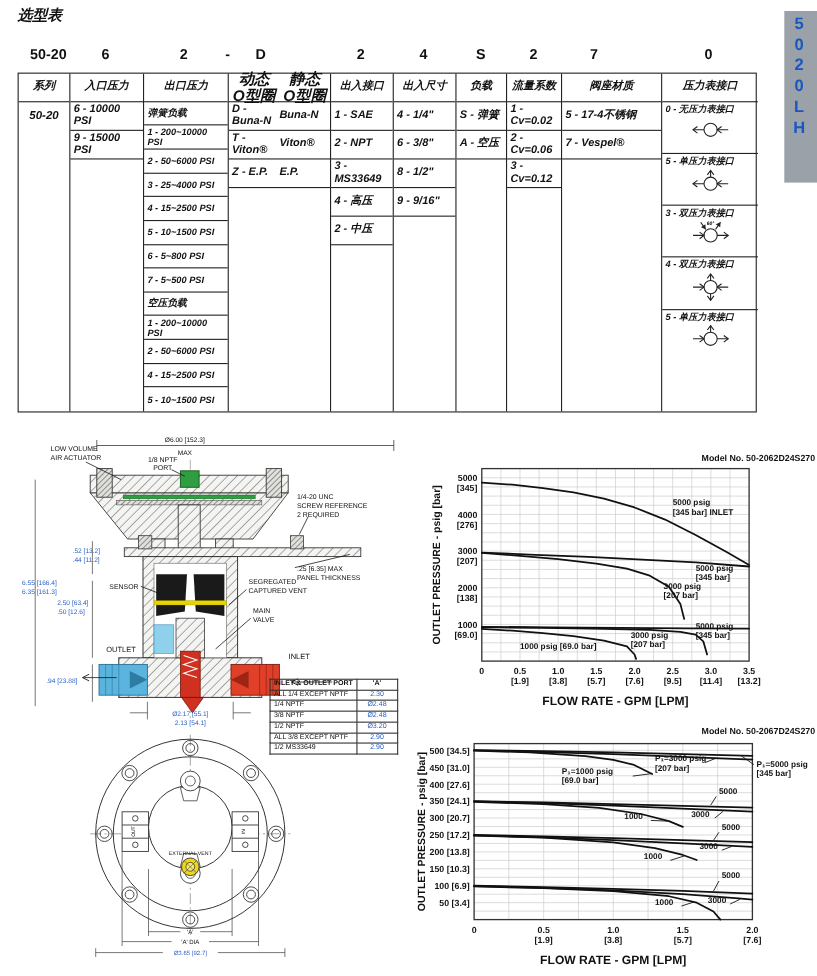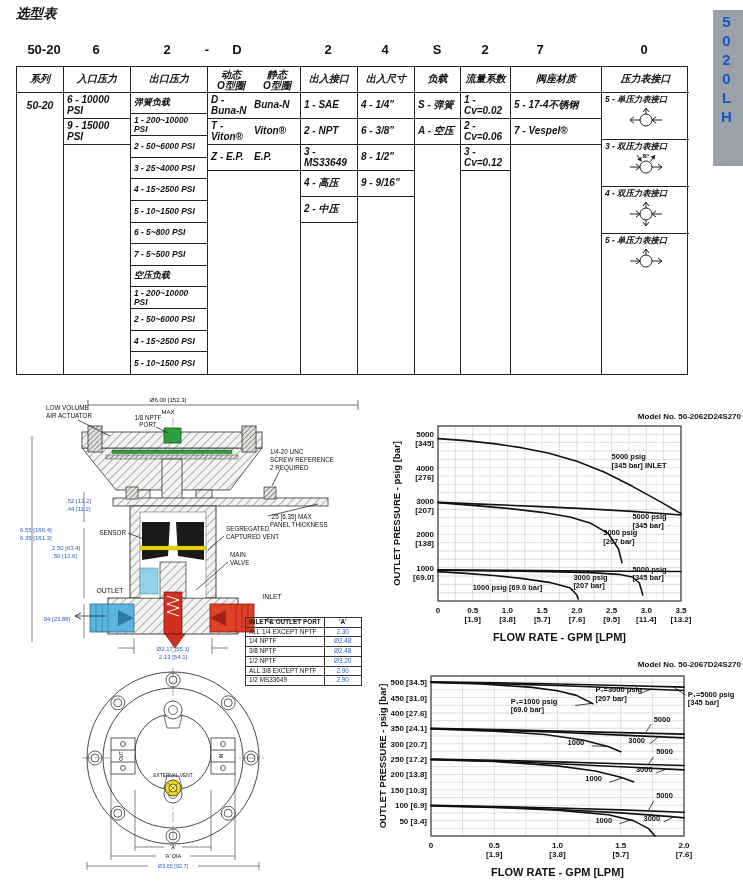--- a/index.html
+++ b/index.html
@@ -17,21 +17,21 @@
   .col:last-child{border-right:none;}
   .hd{height:26px;border-bottom:1.2px solid #222;font-weight:bold;font-size:10px;display:flex;
         align-items:center;justify-content:center;text-align:center;box-sizing:border-box;line-height:1.05;}
   .it{border-bottom:1px solid #222;font-size:10px;font-weight:600;padding:0 3px;display:flex;
         align-items:center;box-sizing:border-box;height:26px;line-height:1.05;}
   .it-free{border-bottom:none;}
   .it-sm{height:21.77px;font-size:8.4px;}
   .it-sub{font-weight:bold;font-size:9px;}
   .it-series{justify-content:center;font-weight:bold;font-size:10.5px;border-bottom:none;}
   .oring-hd{display:flex;width:100%;}
-  .oring-hd span{flex:1;text-align:center;font-size:10px;font-weight:bold;line-height:1.1;}
+  .oring-hd span{flex:1;text-align:center;font-size:14px;font-weight:bold;line-height:1.1;}
   .oring-row span{flex:1;}
   .it-g{height:47.17px;flex-direction:column;align-items:stretch;justify-content:flex-start;
         padding:2px 3px 0 3px;font-size:8.4px;}
   .it-g svg{margin:1px auto 0 auto;display:block;}
   .port-table{position:absolute;left:245px;top:617px;border-collapse:collapse;}
   .port-table td{border:0.8px solid #333;font-size:6.4px;line-height:1.05;padding:1px 3px;white-space:nowrap;}
   .port-table td.v{color:#2b5fc7;text-align:center;width:30px;}
   .port-table td.h{font-weight:bold;}
   .chart{position:absolute;}
   svg text{font-family:"Liberation Sans","DejaVu Sans",sans-serif;}
@@ -132,20 +132,30 @@
       <div class="it">3 - Cv=0.12</div>
     </div>
     <div class="col" style="width:91px">
       <div class="hd">阀座材质</div>
       <div class="it">5 - 17-4不锈钢</div>
       <div class="it">7 - Vespel®</div>
     </div>
     <div class="col" style="width:87px">
       <div class="hd">压力表接口</div>
 
+      <div class="it it-g">
+        <div>0 - 无压力表接口</div>
+        <svg width="40" height="24" viewBox="0 2 40 24">
+          <circle cx="20" cy="15" r="6" fill="none" stroke="#222" stroke-width="1"></circle>
+          <line x1="4" y1="15" x2="14" y2="15" stroke="#222"></line>
+            <line x1="26" y1="15" x2="36" y2="15" stroke="#222"></line>
+          <path d="M8,12 L4,15 L8,18" fill="none" stroke="#222"></path>
+            <path d="M30,12 L26,15 L30,18" fill="none" stroke="#222"></path>
+        </svg>
+      </div>
 
       <div class="it it-g">
         <div>5 - 单压力表接口</div>
         <svg width="40" height="28" viewBox="0 0 40 28">
           <circle cx="20" cy="15" r="6" fill="none" stroke="#222" stroke-width="1"></circle>
           <line x1="4" y1="15" x2="14" y2="15" stroke="#222"></line>
             <line x1="26" y1="15" x2="36" y2="15" stroke="#222"></line>
           <path d="M8,12 L4,15 L8,18" fill="none" stroke="#222"></path>
             <path d="M30,12 L26,15 L30,18" fill="none" stroke="#222"></path>
           <line x1="20" y1="9" x2="20" y2="3" stroke="#222"></line>

